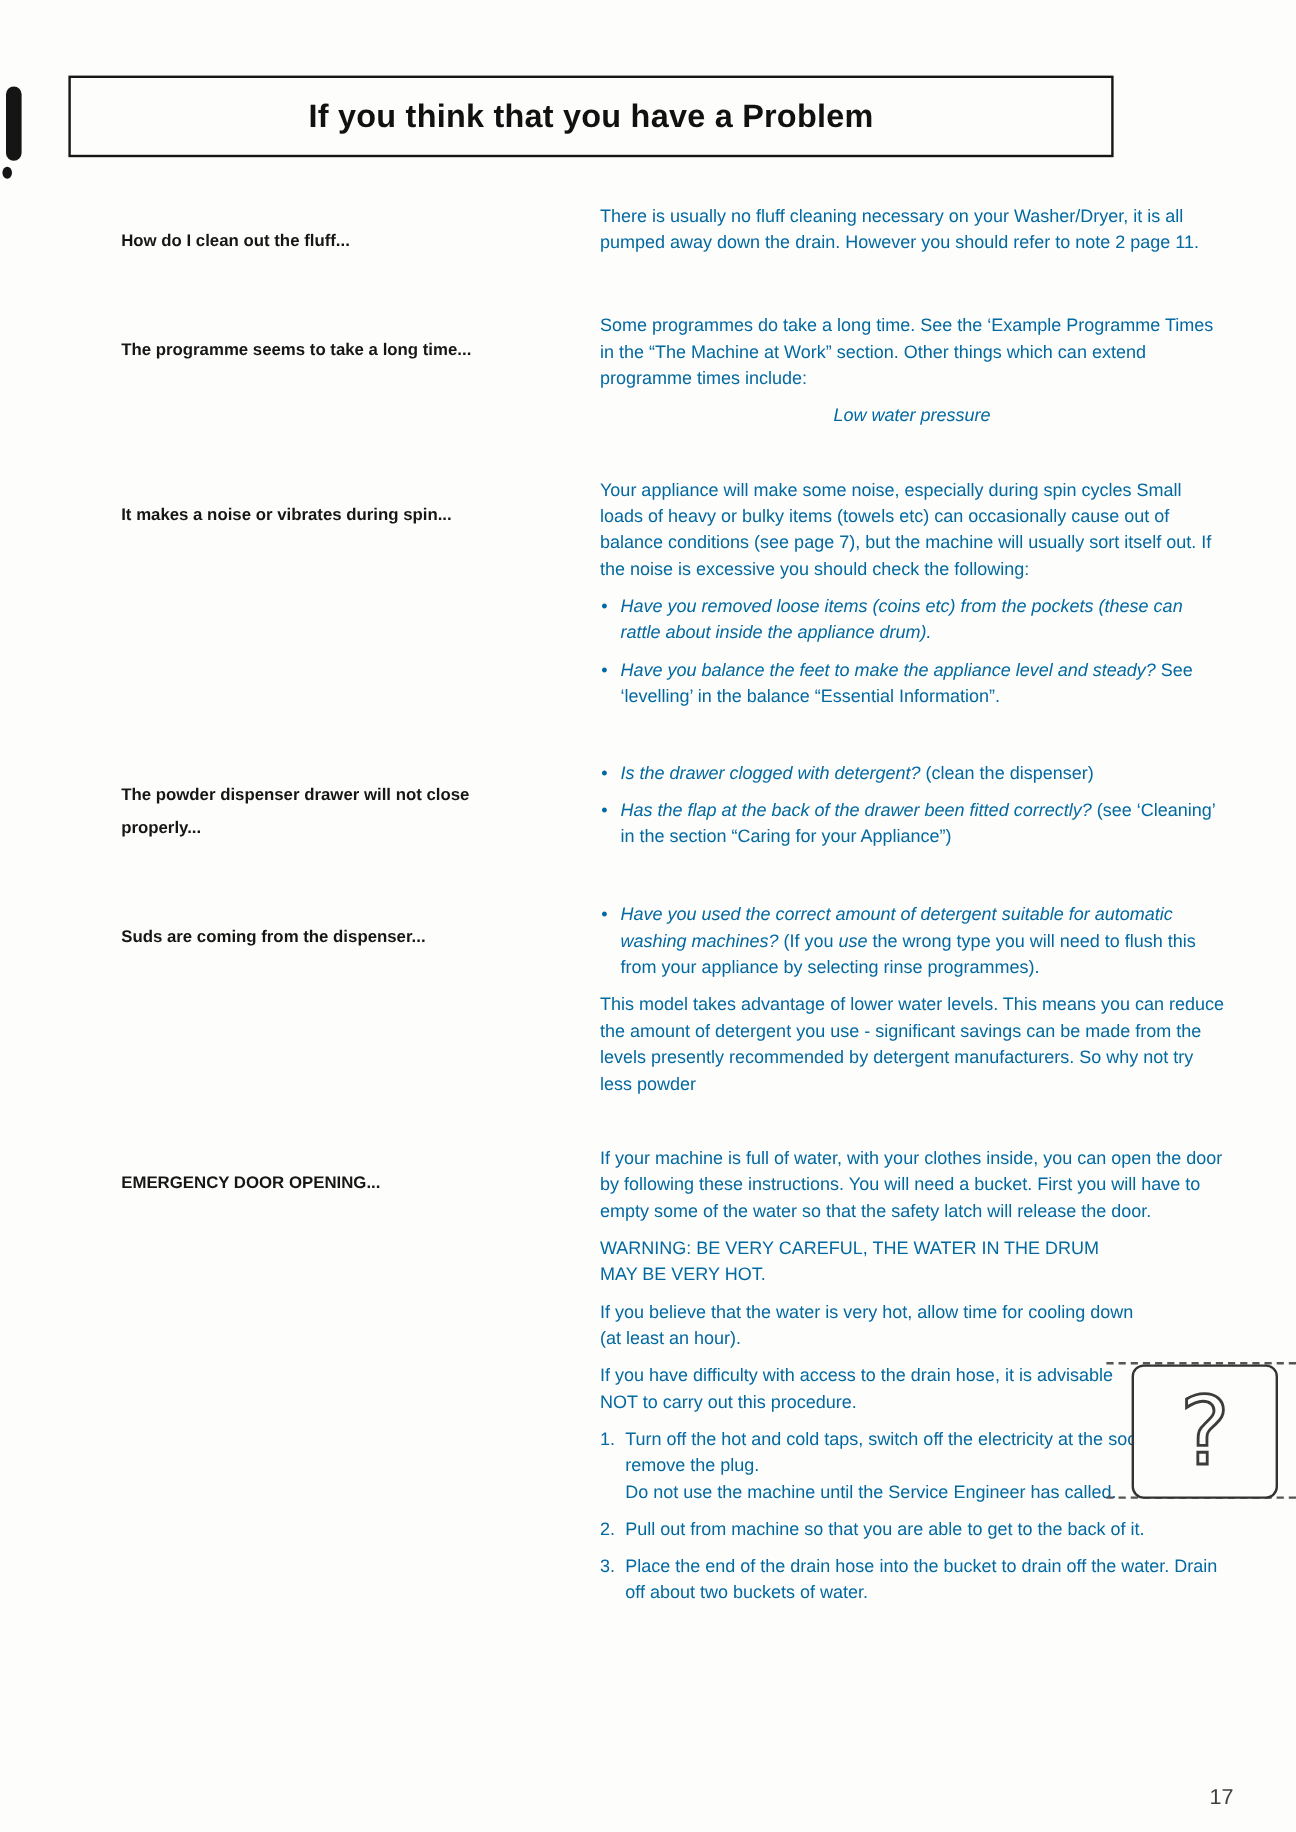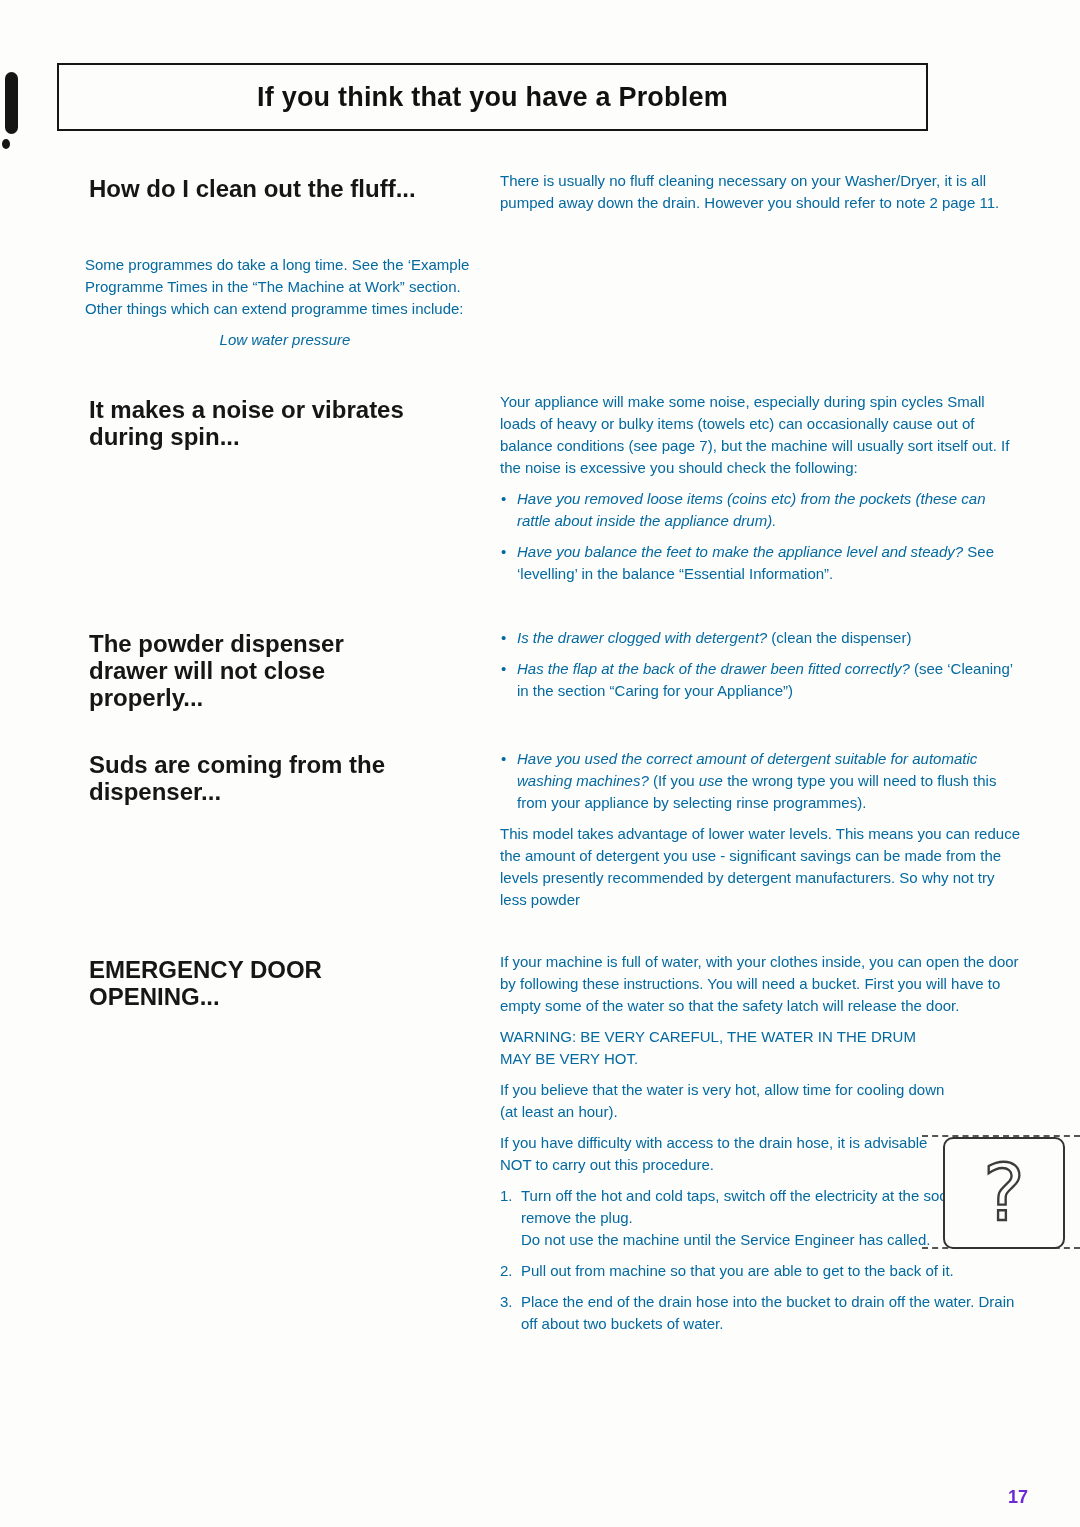--- a/index.html
+++ b/index.html
@@ -6,21 +6,21 @@
   html,body { margin:0; padding:0; background:#ffffff; }
   body { font-family: "Liberation Sans", "DejaVu Sans", sans-serif; }
   .page { position:relative; width:1080px; height:1527px; background:#fdfdfb; overflow:hidden; }
 
   .title-box { position:absolute; left:57px; top:63px; width:871px; height:68px;
                border:2px solid #161616; display:flex; align-items:center; justify-content:center; background:#fdfdfb; }
   .title { margin:0; font-size:27px; font-weight:bold; color:#111; letter-spacing:.2px; }
 
   .sections { position:absolute; left:85px; top:170px; width:935px; }
   .section { display:grid; grid-template-columns:400px 520px; column-gap:15px; margin-bottom:31px; }
-  .heading { margin:4px; font-size:24px; line-height:27px; font-weight:bold; color:#161616;
+  .heading { margin:16px; font-size:14px; line-height:27px; font-weight:bold; color:#161616;
              max-width:335px; padding-top:1px; }
   .body { font-size:15px; line-height:22px; color:#0369a1; }
   .para { margin:0 0 9px 0; }
   .para.narrow { max-width:445px; }
   .centered { margin:0 0 9px 0; }
   .cline { margin:0; text-align:center; font-style:italic; }
   .bullets { list-style:none; margin:2px 0 9px 0; padding:0; }
   .bullet { position:relative; padding-left:17px; margin-bottom:9px; }
   .bullet::before { content:"•"; position:absolute; left:1px; top:0; }
   .it { font-style:italic; }
@@ -29,21 +29,21 @@
   .nnum { }
   .cont { }
 
   .dash { position:absolute; border-top:2px dashed #555; width:158px; right:0; z-index:1; }
   .dash-top { top:1135px; }
   .dash-bottom { top:1247px; }
   .qbox { position:absolute; right:15px; top:1137px; width:122px; height:112px;
           border:2px solid #333; border-radius:10px; background:#fdfdfb; z-index:2;
           display:flex; align-items:center; justify-content:center; }
 
-  .page-number { position:absolute; right:52px; top:1487px; font-size:18px; font-weight:bold; color:#6d28d9; }
+  .page-number { position:absolute; right:52px; top:1487px; font-size:18px; font-weight:normal; color:#404040; }
 
   .artifact { position:absolute; background:#151515; z-index:3; }
   .a1 { left:5px; top:72px; width:13px; height:62px; border-radius:7px; }
   .a2 { left:2px; top:139px; width:8px; height:10px; border-radius:50%; }
 </style>
 </head>
 <body>
 
 <div class="page">
 
@@ -52,20 +52,21 @@
   </div>
 
   <div class="sections">
       <section class="section">
         <h2 class="heading">How do I clean out the fluff...</h2>
         <div class="body">
           <p class="para"><span>There is usually no fluff cleaning necessary on your Washer/Dryer, it is all pumped away down the drain. However you should refer to note 2 page 11.</span></p>
         </div>
       </section>
       <section class="section">
+        <h2 class="heading">The programme seems to take a long time...</h2>
         <div class="body">
           <p class="para"><span>Some programmes do take a long time. See the ‘Example Programme Times in the “The Machine at Work” section. Other things which can extend programme times include:</span></p>
           <div class="centered">
             <p class="cline">Low water pressure</p>
           </div>
         </div>
       </section>
       <section class="section">
         <h2 class="heading">It makes a noise or vibrates during spin...</h2>
         <div class="body">

